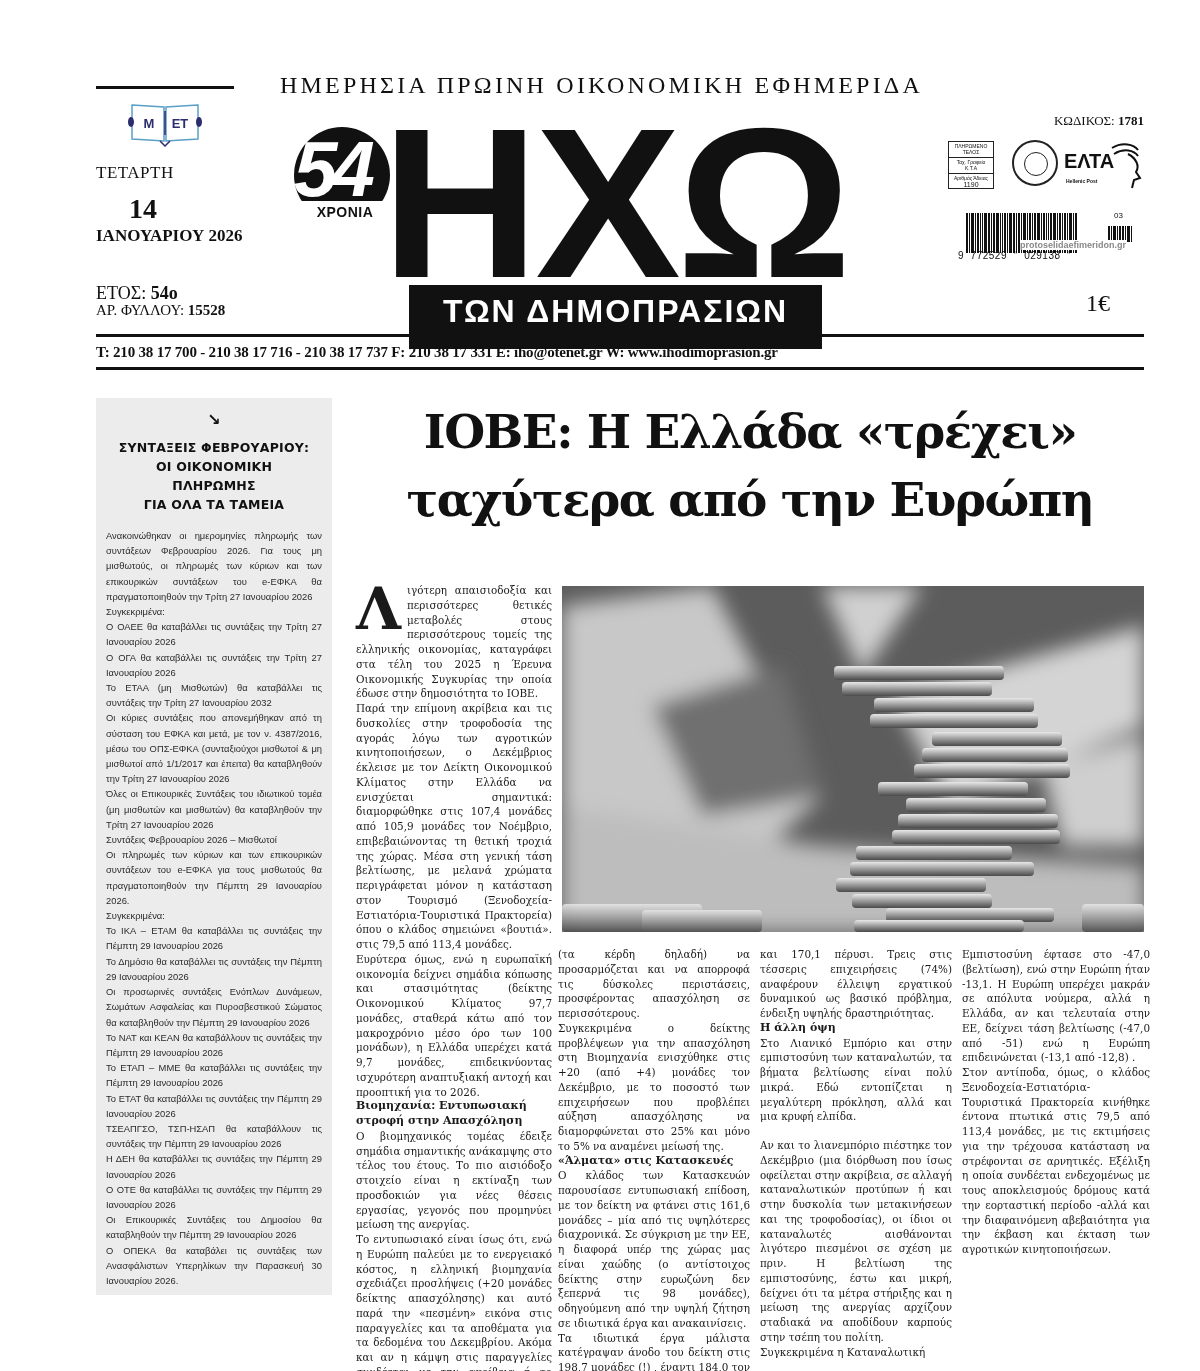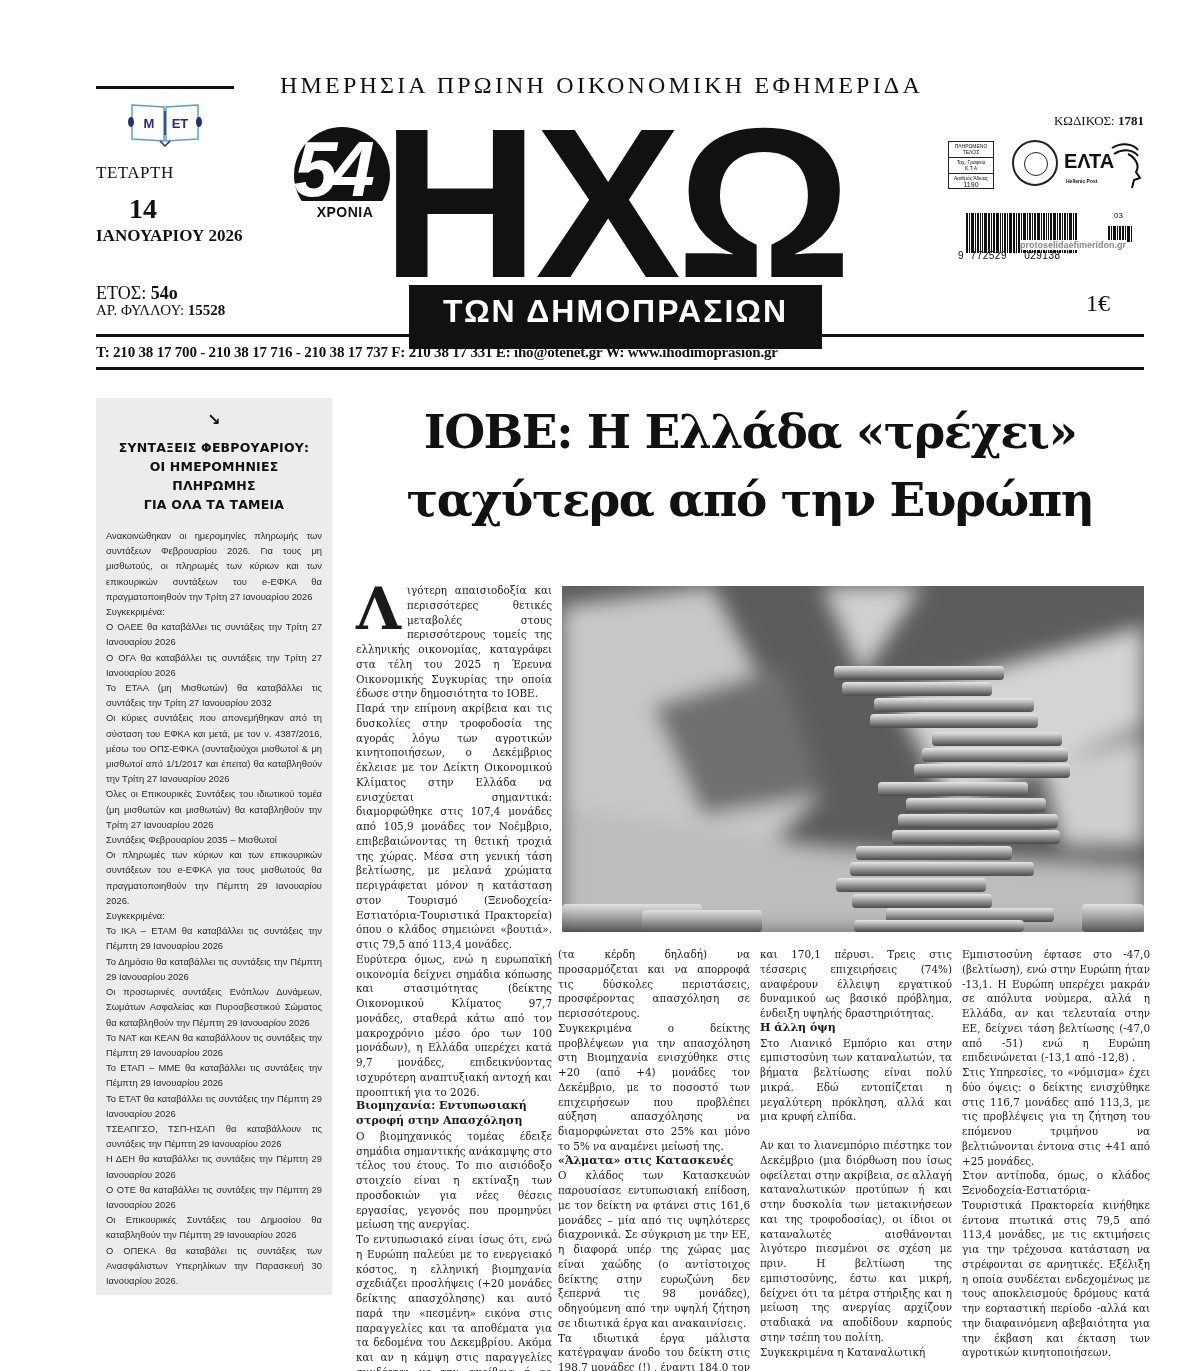--- a/index.html
+++ b/index.html
@@ -202,33 +202,33 @@
 <div class="abs price">1€</div>
 
 <div class="abs rule-mid"></div>
 <div class="abs contact">T: 210 38 17 700 - 210 38 17 716 - 210 38 17 737 F: 210 38 17 331 E: iho@otenet.gr W: www.ihodimoprasion.gr</div>
 <div class="abs rule-low"></div>
 
 <div class="abs sidebar">
   <div class="sb-arrow">↘</div>
   <div class="sb-title">
     <div>ΣΥΝΤΑΞΕΙΣ ΦΕΒΡΟΥΑΡΙΟΥ:</div>
-    <div>ΟΙ ΗΜΕΡΟΜΗΝΙΕΣ</div>
+    <div>ΟΙ ΟΙΚΟΝΟΜΙΚΗ</div>
     <div>ΠΛΗΡΩΜΗΣ</div>
     <div>ΓΙΑ ΟΛΑ ΤΑ ΤΑΜΕΙΑ</div>
   </div>
   <div class="sb-body">
     <p>Ανακοινώθηκαν οι ημερομηνίες πληρωμής των συντάξεων Φεβρουαρίου 2026. Για τους μη μισθωτούς, οι πληρωμές των κύριων και των επικουρικών συντάξεων του e-ΕΦΚΑ θα πραγματοποιηθούν την Τρίτη 27 Ιανουαρίου 2026</p>
     <p>Συγκεκριμένα:</p>
     <p>Ο ΟΑΕΕ θα καταβάλλει τις συντάξεις την Τρίτη 27 Ιανουαρίου 2026</p>
     <p>Ο ΟΓΑ θα καταβάλλει τις συντάξεις την Τρίτη 27 Ιανουαρίου 2026</p>
     <p>Το ΕΤΑΑ (μη Μισθωτών) θα καταβάλλει τις συντάξεις την Τρίτη 27 Ιανουαρίου 2032</p>
     <p>Οι κύριες συντάξεις που απονεμήθηκαν από τη σύσταση του ΕΦΚΑ και μετά, με τον ν. 4387/2016, μέσω του ΟΠΣ-ΕΦΚΑ (συνταξιούχοι μισθωτοί &amp; μη μισθωτοί από 1/1/2017 και έπειτα) θα καταβληθούν την Τρίτη 27 Ιανουαρίου 2026</p>
     <p>Όλες οι Επικουρικές Συντάξεις του ιδιωτικού τομέα (μη μισθωτών και μισθωτών) θα καταβληθούν την Τρίτη 27 Ιανουαρίου 2026</p>
-    <p>Συντάξεις Φεβρουαρίου 2035 – Μισθωτοί</p>
+    <p>Συντάξεις Φεβρουαρίου 2026 – Μισθωτοί</p>
     <p>Οι πληρωμές των κύριων και των επικουρικών συντάξεων του e-ΕΦΚΑ για τους μισθωτούς θα πραγματοποιηθούν την Πέμπτη 29 Ιανουαρίου 2026.</p>
     <p>Συγκεκριμένα:</p>
     <p>Το ΙΚΑ – ΕΤΑΜ θα καταβάλλει τις συντάξεις την Πέμπτη 29 Ιανουαρίου 2026</p>
     <p>Το Δημόσιο θα καταβάλλει τις συντάξεις την Πέμπτη 29 Ιανουαρίου 2026</p>
     <p>Οι προσωρινές συντάξεις Ενόπλων Δυνάμεων, Σωμάτων Ασφαλείας και Πυροσβεστικού Σώματος θα καταβληθούν την Πέμπτη 29 Ιανουαρίου 2026</p>
     <p>Το ΝΑΤ και ΚΕΑΝ θα καταβάλλουν τις συντάξεις την Πέμπτη 29 Ιανουαρίου 2026</p>
     <p>Το ΕΤΑΠ – ΜΜΕ θα καταβάλλει τις συντάξεις την Πέμπτη 29 Ιανουαρίου 2026</p>
     <p>Το ΕΤΑΤ θα καταβάλλει τις συντάξεις την Πέμπτη 29 Ιανουαρίου 2026</p>
     <p>ΤΣΕΑΠΓΣΟ, ΤΣΠ-ΗΣΑΠ θα καταβάλλουν τις συντάξεις την Πέμπτη 29 Ιανουαρίου 2026</p>
     <p>Η ΔΕΗ θα καταβάλλει τις συντάξεις την Πέμπτη 29 Ιανουαρίου 2026</p>
@@ -313,15 +313,14 @@
   <p>και 170,1 πέρυσι. Τρεις στις τέσσερις επιχειρήσεις (74%) αναφέρουν έλλειψη εργατικού δυναμικού ως βασικό πρόβλημα, ένδειξη υψηλής δραστηριότητας.</p>
   <p class="sub">Η άλλη όψη</p>
   <p>Στο Λιανικό Εμπόριο και στην εμπιστοσύνη των καταναλωτών, τα βήματα βελτίωσης είναι πολύ μικρά. Εδώ εντοπίζεται η μεγαλύτερη πρόκληση, αλλά και μια κρυφή ελπίδα.</p>
   <div class="gap"></div>
   <p>Αν και το λιανεμπόριο πιέστηκε τον Δεκέμβριο (μια διόρθωση που ίσως οφείλεται στην ακρίβεια, σε αλλαγή καταναλωτικών προτύπων ή και στην δυσκολία των μετακινήσεων και της τροφοδοσίας), οι ίδιοι οι καταναλωτές αισθάνονται λιγότερο πιεσμένοι σε σχέση με πριν. Η βελτίωση της εμπιστοσύνης, έστω και μικρή, δείχνει ότι τα μέτρα στήριξης και η μείωση της ανεργίας αρχίζουν σταδιακά να αποδίδουν καρπούς στην τσέπη του πολίτη.</p>
   <p>Συγκεκριμένα η Καταναλωτική</p>
 </div>
 
 <div class="abs col c4">
   <p>Εμπιστοσύνη έφτασε στο -47,0 (βελτίωση), ενώ στην Ευρώπη ήταν -13,1. Η Ευρώπη υπερέχει μακράν σε απόλυτα νούμερα, αλλά η Ελλάδα, αν και τελευταία στην ΕΕ, δείχνει τάση βελτίωσης (-47,0 από -51) ενώ η Ευρώπη επιδεινώνεται (-13,1 από -12,8) .</p>
-  <p>Στις Υπηρεσίες, το «νόμισμα» έχει δύο όψεις: ο δείκτης ενισχύθηκε στις 116,7 μονάδες από 113,3, με τις προβλέψεις για τη ζήτηση του επόμενου τριμήνου να βελτιώνονται έντονα στις +41 από +25 μονάδες.</p>
   <p>Στον αντίποδα, όμως, ο κλάδος Ξενοδοχεία-Εστιατόρια-Τουριστικά Πρακτορεία κινήθηκε έντονα πτωτικά στις 79,5 από 113,4 μονάδες, με τις εκτιμήσεις για την τρέχουσα κατάσταση να στρέφονται σε αρνητικές. Εξέλιξη η οποία συνδέεται ενδεχομένως με τους αποκλεισμούς δρόμους κατά την εορταστική περίοδο -αλλά και την διαφαινόμενη αβεβαιότητα για την έκβαση και έκταση των αγροτικών κινητοποιήσεων.</p>
 </div>
 
 </body></html>

